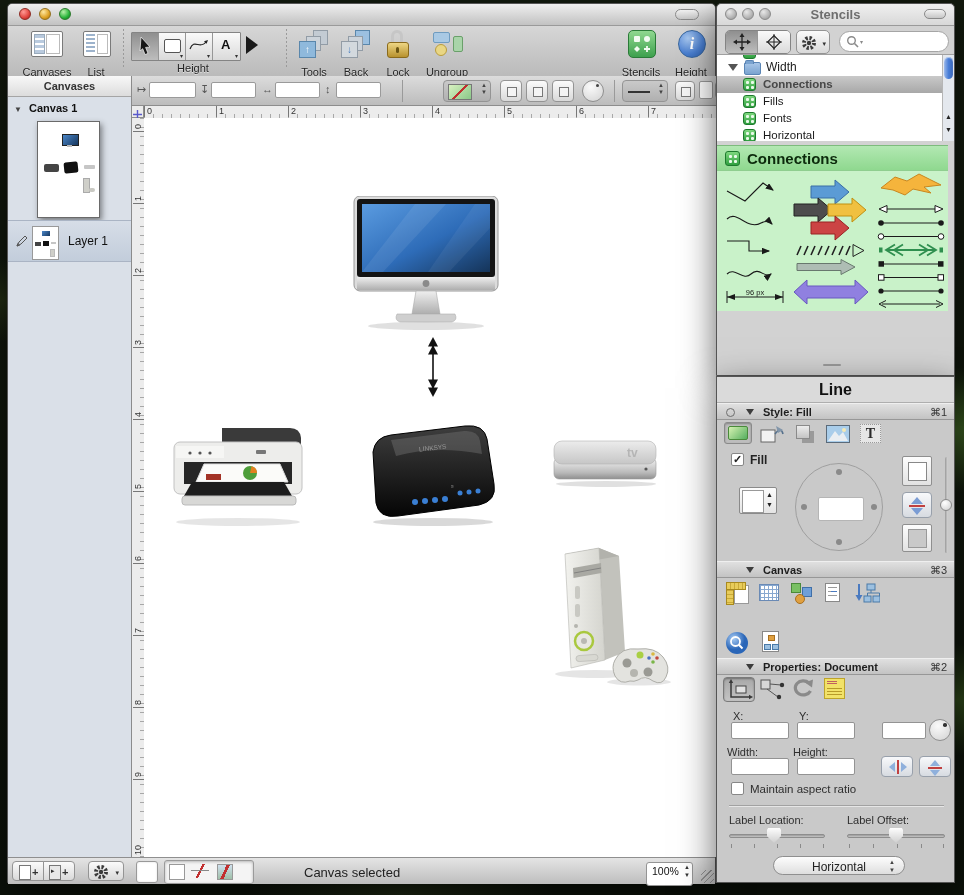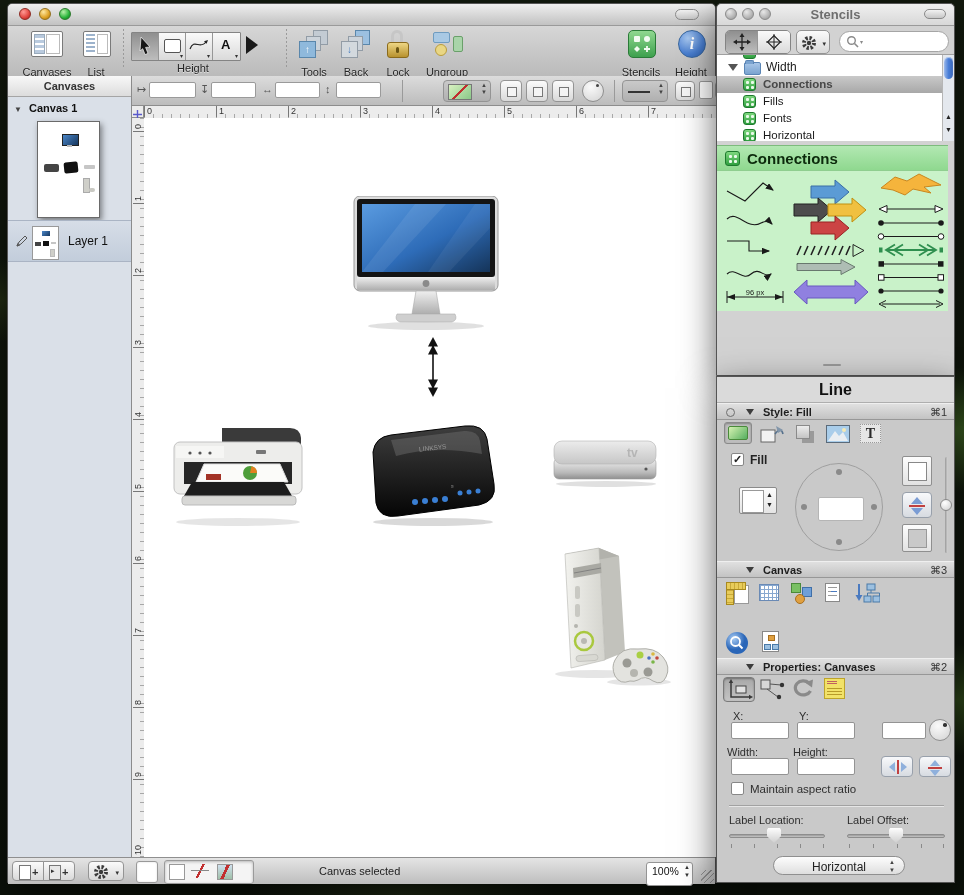--- a/index.html
+++ b/index.html
@@ -441,21 +441,21 @@
     <div class="ab" style="left:128px;top:3px;width:20px;height:20px;background:#fff;border:1px solid #999;border-radius:3px;box-shadow:inset 0 0 2px rgba(0,0,0,.15)"></div>
     <div class="ab" style="left:156px;top:2px;width:88px;height:22px;background:#f4f4f4;border:1px solid #9a9a9a;border-radius:3px;box-shadow:inset 0 1px 3px rgba(0,0,0,.25)">
       <div class="ab" style="left:4px;top:3px;width:14px;height:14px;background:#fff;border:1px solid #999"></div>
       <div class="ab" style="left:26px;top:3px;width:18px;height:14px;
            background:linear-gradient(115deg,transparent 46%,#c23030 46%,#c23030 56%,transparent 56%);border:0">
         <div class="ab" style="left:0;top:6px;width:18px;height:1px;background:#888"></div>
           </div>
       <div class="ab" style="left:52px;top:3px;width:14px;height:14px;border:1px solid #999;
            background:linear-gradient(115deg,transparent 42%,#c23030 42%,#c23030 58%,transparent 58%),linear-gradient(#cfe0ee,#9fc0a8)"></div>
     </div>
-    <span class="ab" style="left:311px;top:7px;font-size:11px;color:#222">Canvas selected</span>
+    <span class="ab" style="left:296px;top:7px;font-size:13px;color:#222">Canvas selected</span>
     <div class="ab" style="left:638px;top:4px;width:47px;height:24px;background:#fff;border:1px solid #949494;border-radius:3px;box-sizing:border-box">
       <span style="position:absolute;left:5px;top:2px;font-size:10.5px;color:#111">100%</span>
       <span class="ab" style="right:2px;top:0px;font-size:6px;color:#333;line-height:8px">▲<br>▼</span>
     </div>
     <div class="ab" style="right:1px;bottom:1px;width:13px;height:13px;
          background:repeating-linear-gradient(135deg,transparent 0 3px,#909090 3px 4px)"></div>
   </div>
 </div>
 
 <div class="win" style="left:716px;top:3px;width:239px;height:373px;border-radius:5px 5px 0 0;background:#d2d2d2">
@@ -762,21 +762,21 @@
       <div style="position:absolute;left:3px;top:1px;width:17px;height:21px;background:#fff;border:1px solid #888;box-sizing:border-box">
         <div class="ab" style="left:5px;top:3px;width:5px;height:4px;background:#e0a040;border:1px solid #a87020"></div>
         <div class="ab" style="left:1px;top:12px;width:5px;height:4px;background:#9cc0e0;border:1px solid #4a7aa8"></div>
         <div class="ab" style="left:9px;top:12px;width:5px;height:4px;background:#9cc0e0;border:1px solid #4a7aa8"></div>
       </div>
     </div>
   </div>
 
   <div class="ihdr" style="top:281px">
     <div class="tri"></div>
-    <span class="txt">Properties: Canvases</span>
+    <span class="txt">Properties: Document</span>
     <span class="sc">⌘2</span>
   </div>
   <div class="ab" style="left:0;top:299px;width:237px;height:28px">
     <div class="ab" style="left:6px;top:1px;width:32px;height:25px;border:1px solid #7a7a7a;border-radius:4px;
          background:linear-gradient(#a8a8a8,#c4c4c4);box-shadow:inset 0 1px 2px rgba(0,0,0,.35);box-sizing:border-box">
       <svg width="28" height="22" style="position:absolute;left:1px;top:1px">
         <path d="M6,2 V18 H26" stroke="#3a3a3a" stroke-width="1.5" fill="none"></path>
         <polygon points="6,0 3.8,4 8.2,4" fill="#3a3a3a"></polygon>
             <polygon points="28,18 24,15.8 24,20.2" fill="#3a3a3a"></polygon>
         <rect x="11" y="7" width="10" height="7" fill="#e2e2e2" stroke="#444"></rect>

